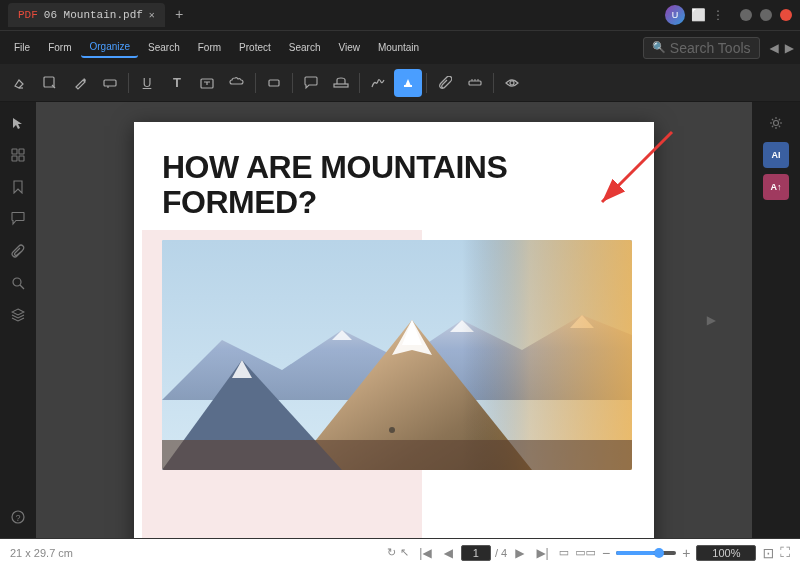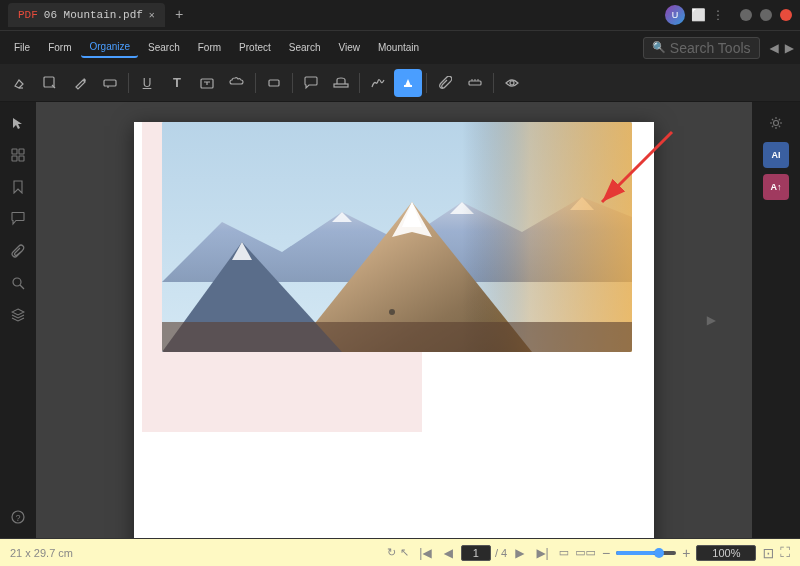--- a/index.html
+++ b/index.html
@@ -190,21 +190,21 @@
       cursor: pointer;
       border-radius: 3px;
       font-weight: bold;
     }
     .right-btn.ai { background: #3a5fa0; color: white; font-size: 10px; border-radius: 4px; }
     .right-btn.ai2 { background: #a03a5f; color: white; font-size: 10px; border-radius: 4px; }
 
     
     .status-bar {
       height: 28px;
-      background: #fef9c3;
+      background: #ffffff;
       display: flex;
       align-items: center;
       padding: 0 10px;
       color: #888;
       font-size: 11px;
       flex-shrink: 0;
       border-top: 1px solid #333;
       gap: 8px;
     }
     .status-right { margin-left: auto; display: flex; align-items: center; gap: 6px; }
@@ -447,20 +447,21 @@
     <div class="sidebar-btn" style="margin-top: auto;">
       <svg width="14" height="14" viewBox="0 0 14 14">
           <circle cx="7" cy="7" r="6" fill="none" stroke="#777" stroke-width="1.2"></circle>
           <text x="7" y="11" text-anchor="middle" font-size="9" fill="#777">?</text>
         </svg>
     </div>
   </div>
 
   <div class="pdf-area">
     <div class="pdf-page">
+      <div class="pdf-title">HOW ARE MOUNTAINS FORMED?</div>
       <div class="pdf-image-container">
         <div class="pink-bg"></div>
         <div class="mountain-img">
           <svg width="100%" height="100%" viewBox="0 0 470 230" preserveAspectRatio="xMidYMid slice">
 
             <defs>
               <linearGradient id="skyGrad" x1="0" y1="0" x2="0" y2="1">
                 <stop offset="0%" stop-color="#b8d4e8"></stop>
                 <stop offset="100%" stop-color="#d4e8f4"></stop>
               </linearGradient>

